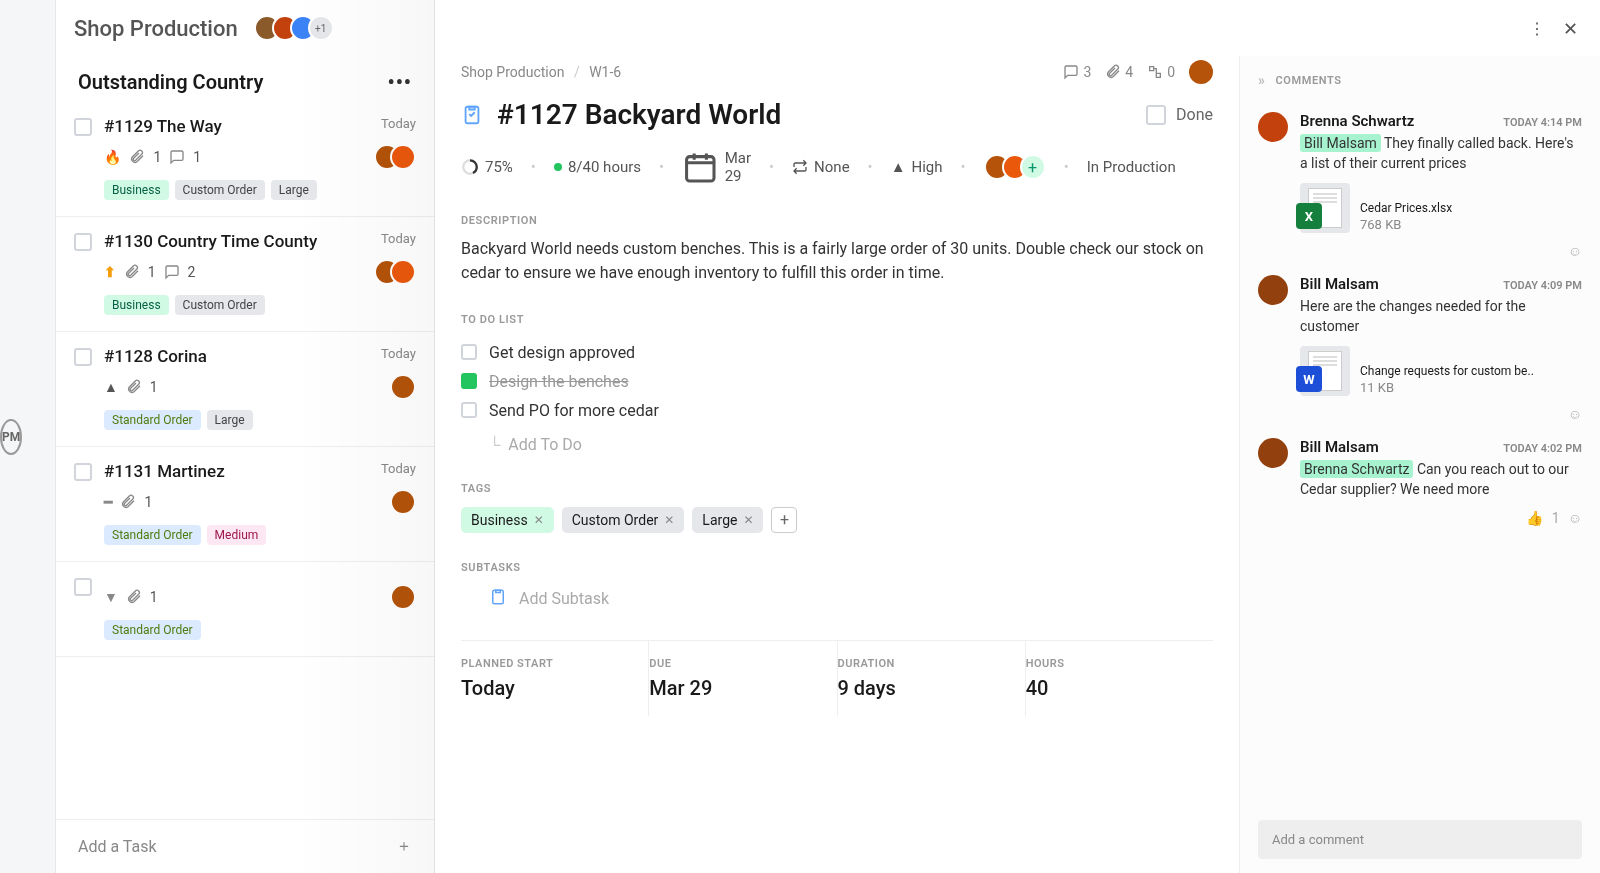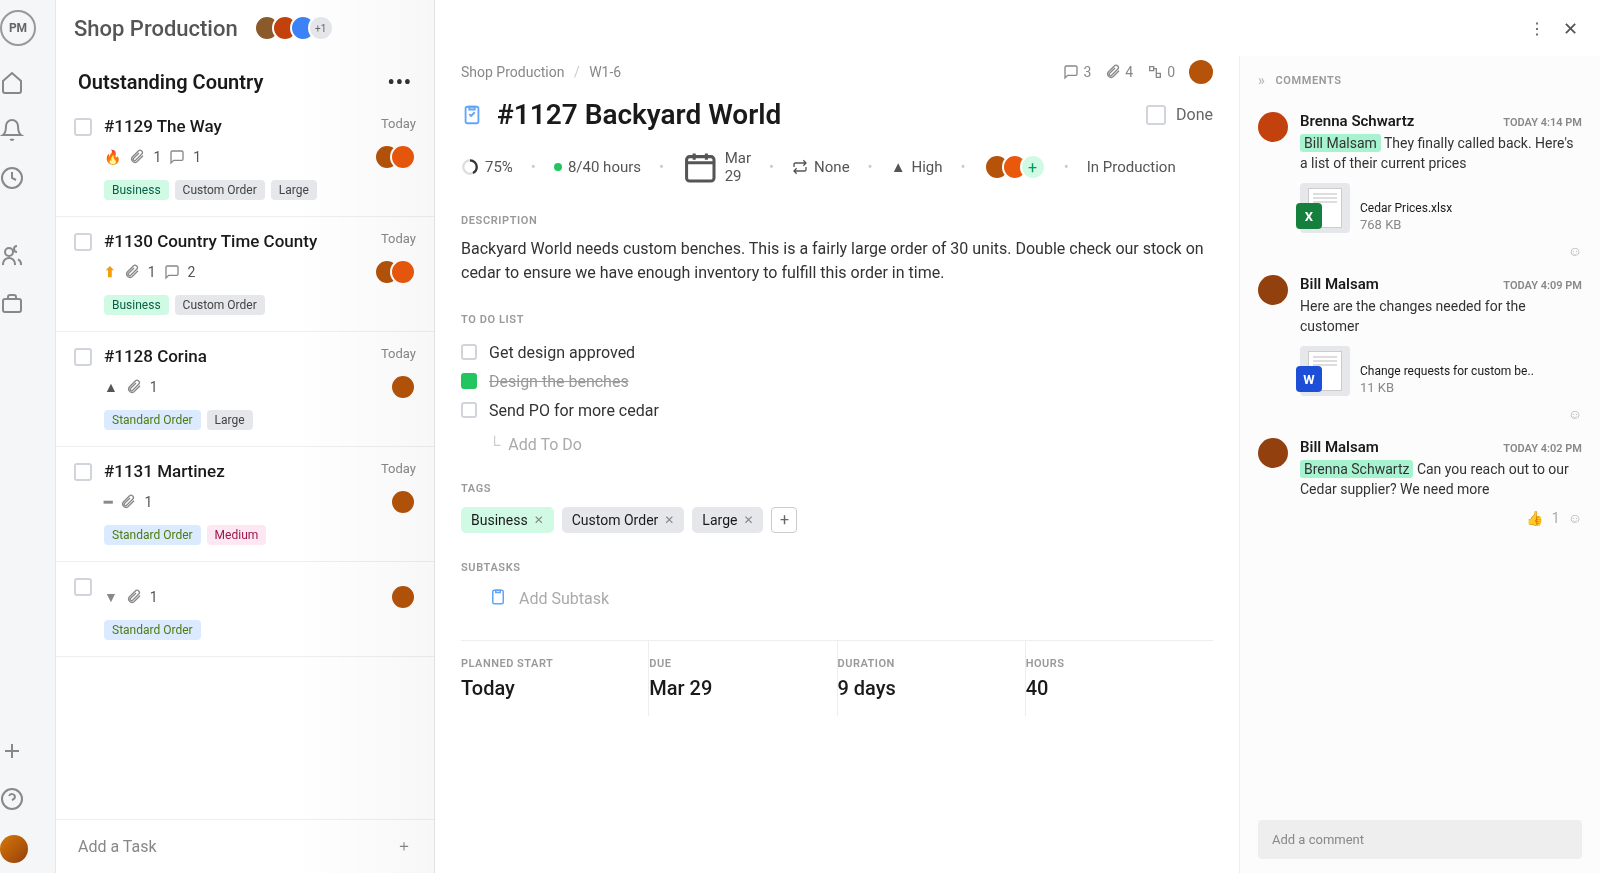--- a/index.html
+++ b/index.html
@@ -1,17 +1,17 @@
 <!DOCTYPE html>
 <html><head>
 <meta charset="utf-8">
 <style>
 * { box-sizing: border-box; margin: 0; padding: 0; font-family: -apple-system, BlinkMacSystemFont, "Segoe UI", Roboto, sans-serif; }
 body { background: #f5f6f7; width: 1600px; height: 873px; overflow: hidden; display: flex; color: #1a1a1a; }
-.nav-rail { width: 56px; background: #f5f6f7; border-right: 1px solid #e5e7eb; display: flex; flex-direction: column; padding: 10px 0; gap: 24px; }
+.nav-rail { width: 56px; background: #f5f6f7; border-right: 1px solid #e5e7eb; display: flex; flex-direction: row; align-items: center; padding: 10px 0; gap: 24px; }
 .nav-rail .logo { width: 36px; height: 36px; border: 2px solid #999; border-radius: 50%; display: flex; align-items: center; justify-content: center; font-size: 12px; font-weight: 700; color: #666; }
 .nav-rail .nav-ic { width: 24px; height: 24px; color: #888; display: flex; align-items: center; justify-content: center; cursor: pointer; }
 .nav-rail .spacer { flex: 1; }
 .nav-rail .avatar-sm { width: 28px; height: 28px; border-radius: 50%; background: linear-gradient(135deg,#d97706,#92400e); }
 .board { width: 378px; background: #fff; display: flex; flex-direction: column; }
 .board-header { height: 56px; display: flex; align-items: center; padding: 0 18px; gap: 16px; }
 .board-title { font-size: 22px; font-weight: 500; color: #555; }
 .avatar-stack { display: flex; }
 .avatar-stack .av { width: 26px; height: 26px; border-radius: 50%; border: 2px solid #fff; margin-left: -8px; background: #f0a050; }
 .avatar-stack .av:first-child { margin-left: 0; }

